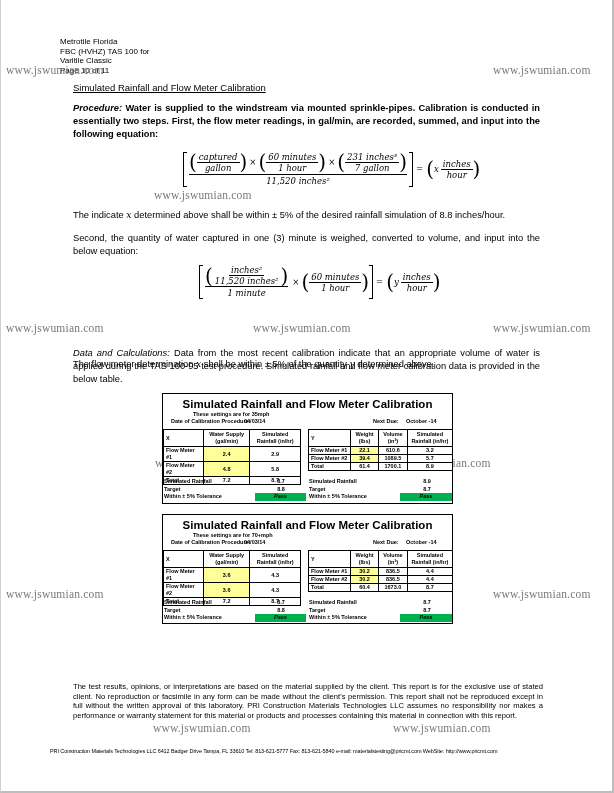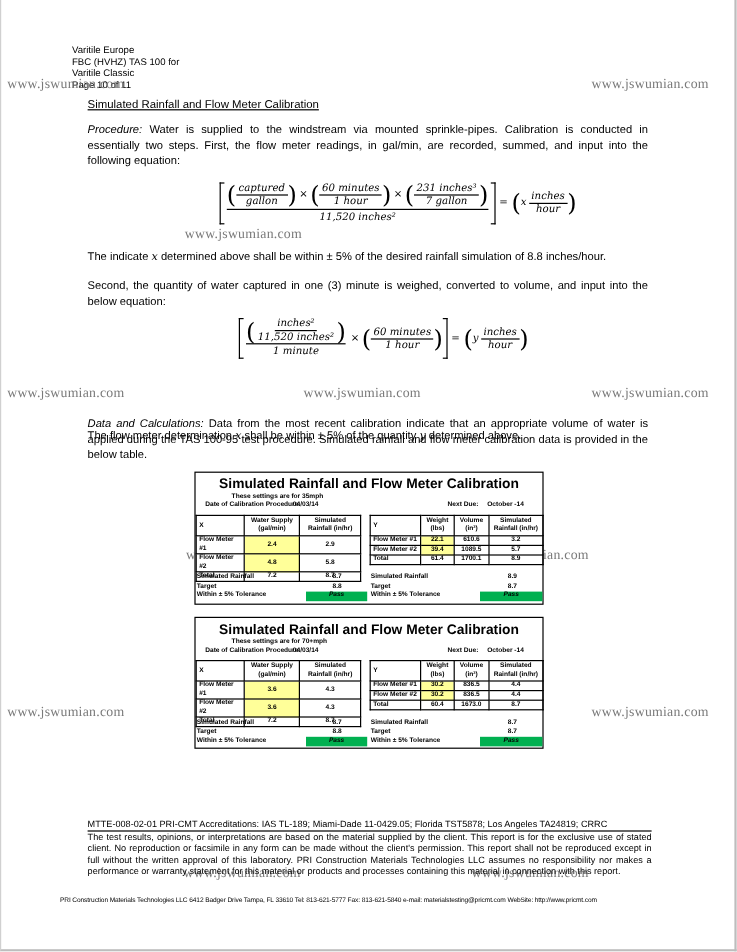--- a/index.html
+++ b/index.html
@@ -32,21 +32,21 @@
   .foot1 .line1 { border-bottom: 1px solid #000; white-space: nowrap; }
   .foot1 .disc { text-align: justify; }
   .foot2 { left: 50px; top: 748px; font-size: 5.5px; white-space: nowrap; letter-spacing: -0.1px; }
 </style>
 </head>
 <body>
 
 <div class="frame"></div>
 
 <div class="abs hdr">
-  <div>Varitile Europe</div>
+  <div>Metrotile Florida</div>
   <div>FBC (HVHZ) TAS 100 for</div>
   <div>Varitile Classic</div>
   <div>Page 10 of 11</div>
 </div>
 
 <div class="wm" style="left:6px;top:64px;">www.jswumian.com</div>
 <div class="wm" style="left:493px;top:64px;">www.jswumian.com</div>
 <div class="wm" style="left:154px;top:189px;">www.jswumian.com</div>
 <div class="wm" style="left:6px;top:322px;">www.jswumian.com</div>
 <div class="wm" style="left:253px;top:322px;">www.jswumian.com</div>
@@ -54,21 +54,21 @@
 <div class="wm" style="left:155px;top:457px;">www.jswumian.com</div>
 <div class="wm" style="left:393px;top:457px;">www.jswumian.com</div>
 <div class="wm" style="left:6px;top:588px;">www.jswumian.com</div>
 <div class="wm" style="left:253px;top:588px;">www.jswumian.com</div>
 <div class="wm" style="left:493px;top:588px;">www.jswumian.com</div>
 <div class="wm" style="left:153px;top:722px;">www.jswumian.com</div>
 <div class="wm" style="left:393px;top:722px;">www.jswumian.com</div>
 
 <div class="abs title">Simulated Rainfall and Flow Meter Calibration</div>
 
-<div class="abs para" style="top:102px;">
+<div class="abs para" style="top:102px;font-weight:bold;">
   <span class="it">Procedure:</span><span> Water is supplied to the windstream via mounted sprinkle-pipes.  Calibration is conducted in essentially two steps.  First, the flow meter readings, in gal/min, are recorded, summed, and input into the following equation:</span>
 </div>
 
 <div class="eq" style="left:183px;top:148px;height:42px;">
   <div style="display:flex;align-items:stretch;">
     <div style="width:4px;border:1px solid #000;border-right:none;"></div>
     <div style="display:flex;flex-direction:column;align-items:center;padding:0 2px;">
       <div style="display:flex;align-items:center;border-bottom:1px solid #000;padding-bottom:1px;font-style:italic;">
         <span class="paren">(</span>
           <span class="frac">
@@ -332,16 +332,15 @@
         <span style="width:50px;text-align:center;">8.7</span>
       </div>
     <div style="display:flex;justify-content:space-between;">
         <span>Within ± 5% Tolerance</span>
         <span class="pass" style="width:52px;">Pass</span>
       </div>
   </div>
 </div>
 
 <div class="abs foot1">
-  <div class="line1">MTTE-008-02-01      PRI-CMT Accreditations: IAS TL-189; Miami-Dade 11-0429.05; Florida TST5878; Los Angeles TA24819; CRRC</div>
   <div class="disc">The test results, opinions, or interpretations are based on the material supplied by the client. This report is for the exclusive use of stated client.  No reproduction or facsimile in any form can be made without the client's permission.  This report shall not be reproduced except in full without the written approval of this laboratory.  PRI Construction Materials Technologies LLC assumes no responsibility nor makes a performance or warranty statement for this material or products and processes containing this material in connection with this report.</div>
 </div>
 <div class="abs foot2">PRI Construction Materials Technologies LLC   6412 Badger Drive   Tampa, FL 33610    Tel: 813-621-5777    Fax: 813-621-5840    e-mail: materialstesting@pricmt.com    WebSite: http://www.pricmt.com</div>
 
 </body></html>

